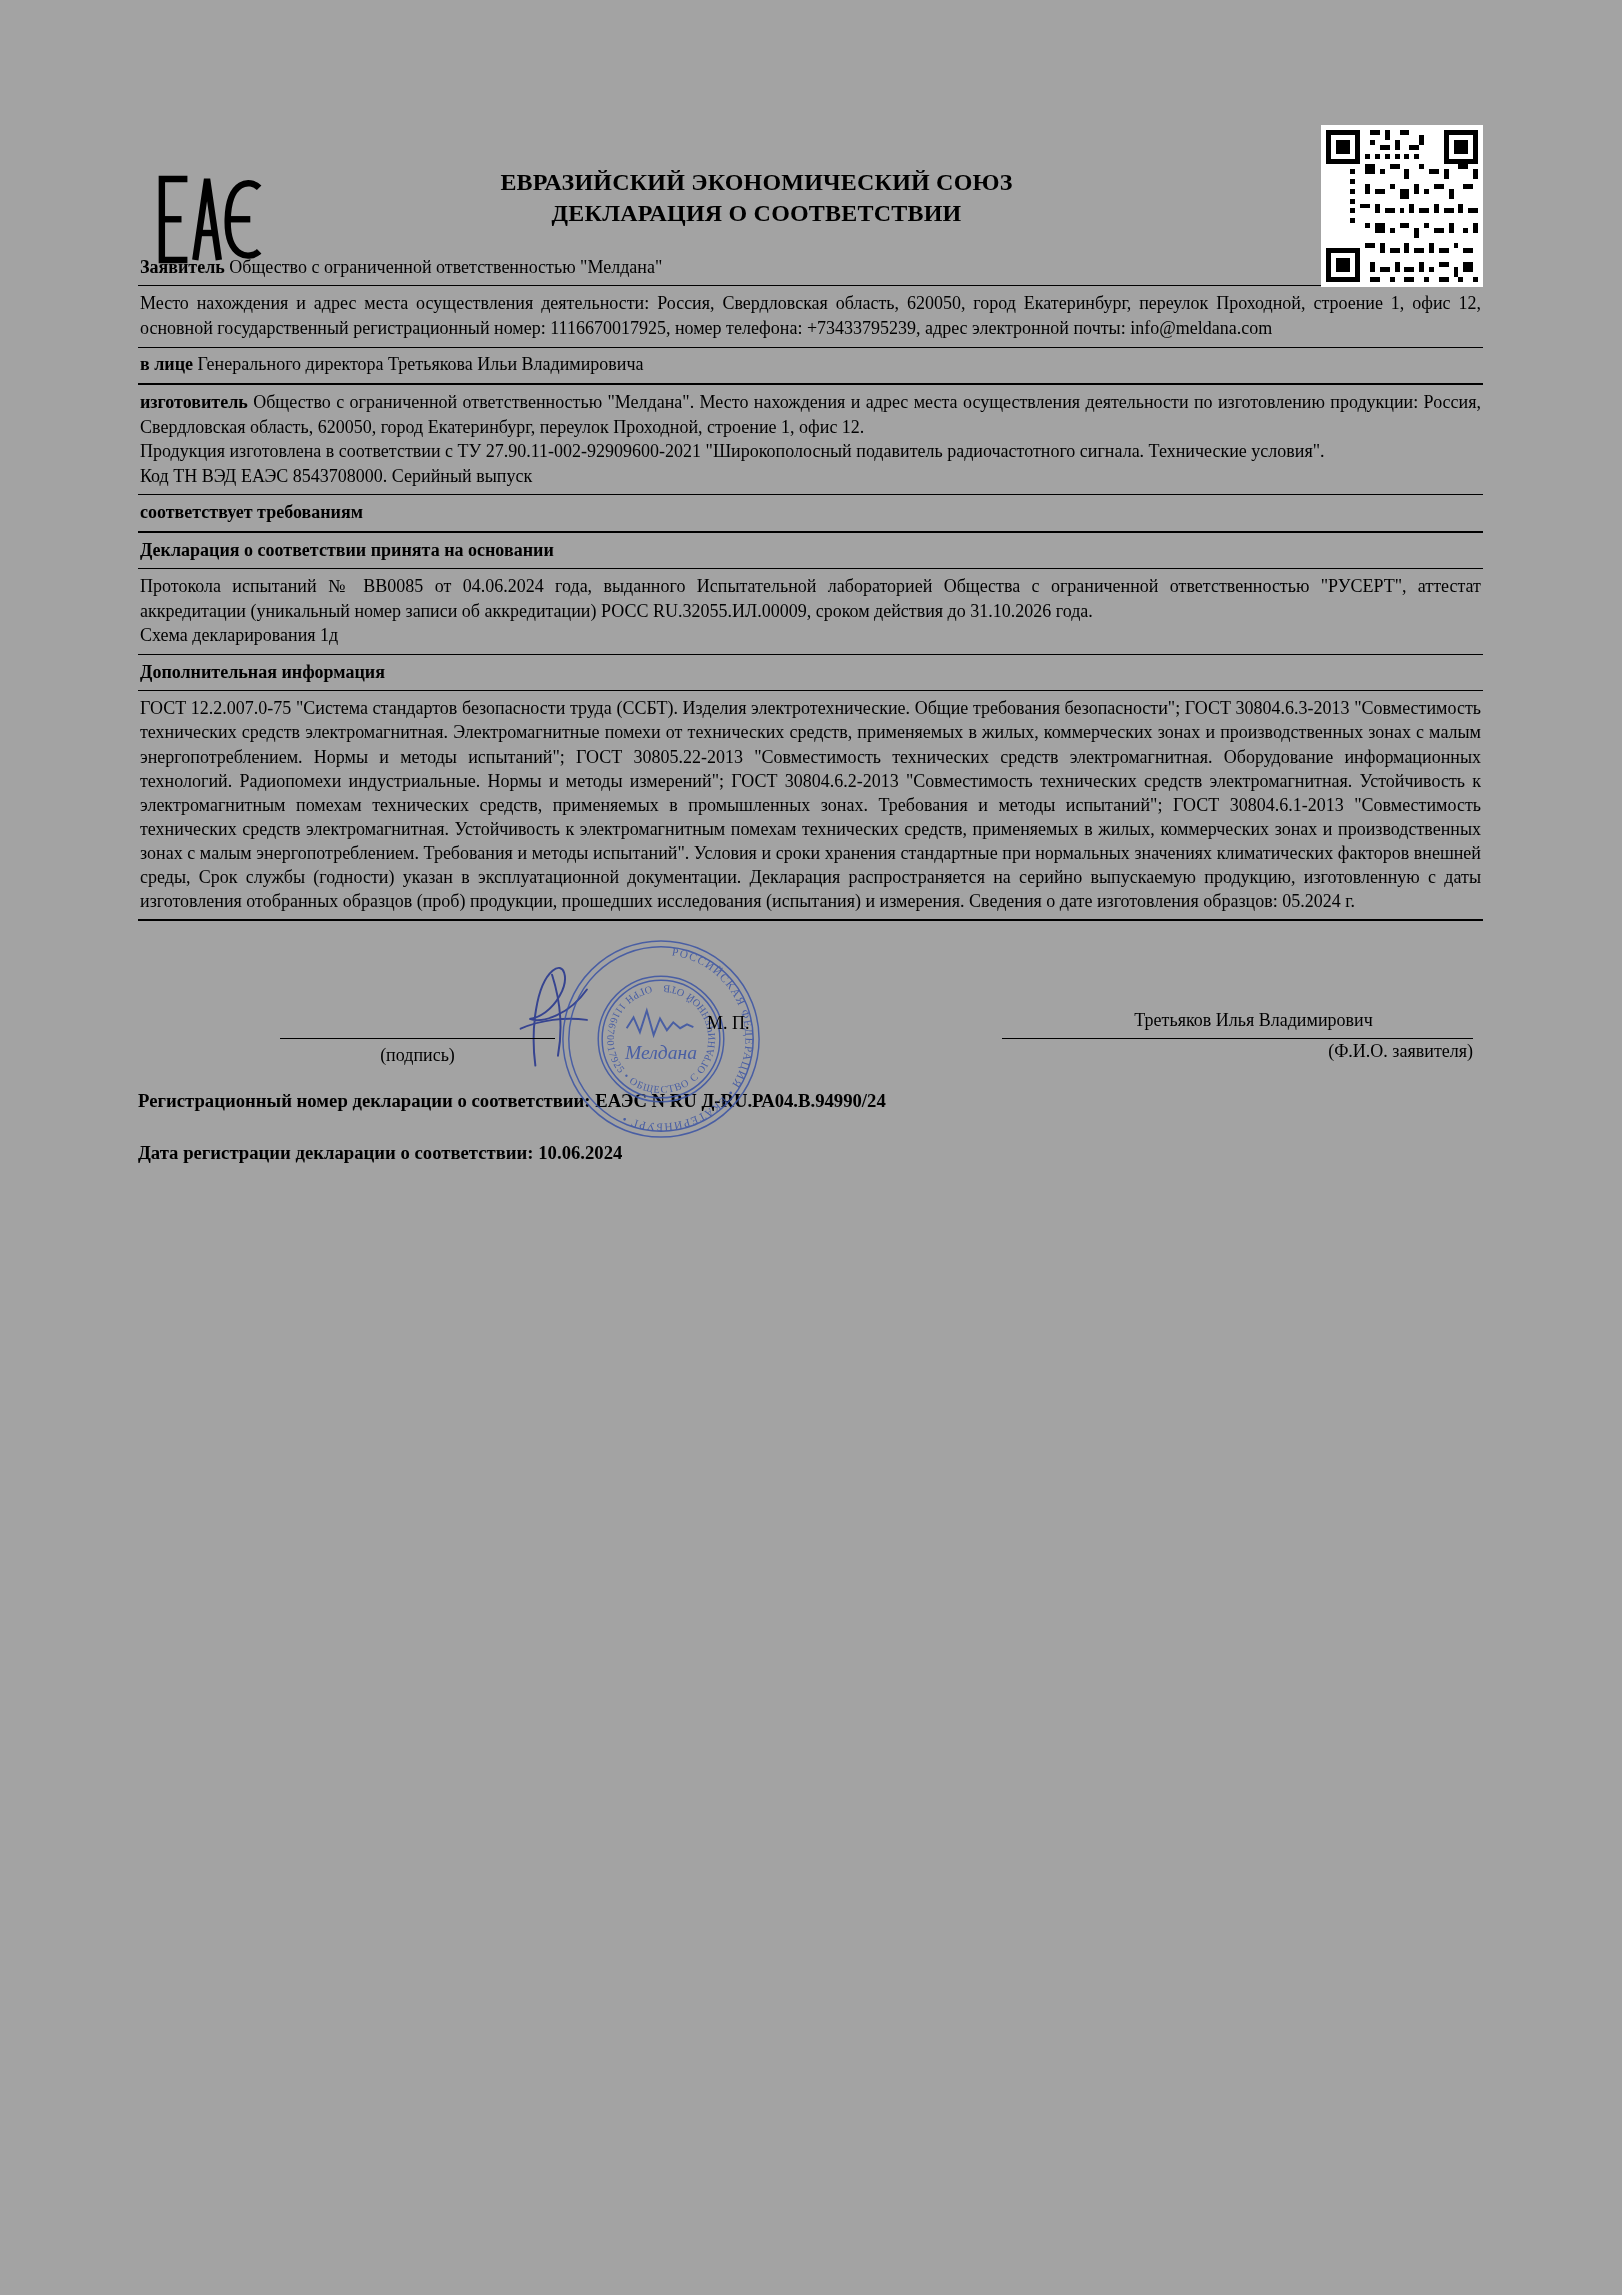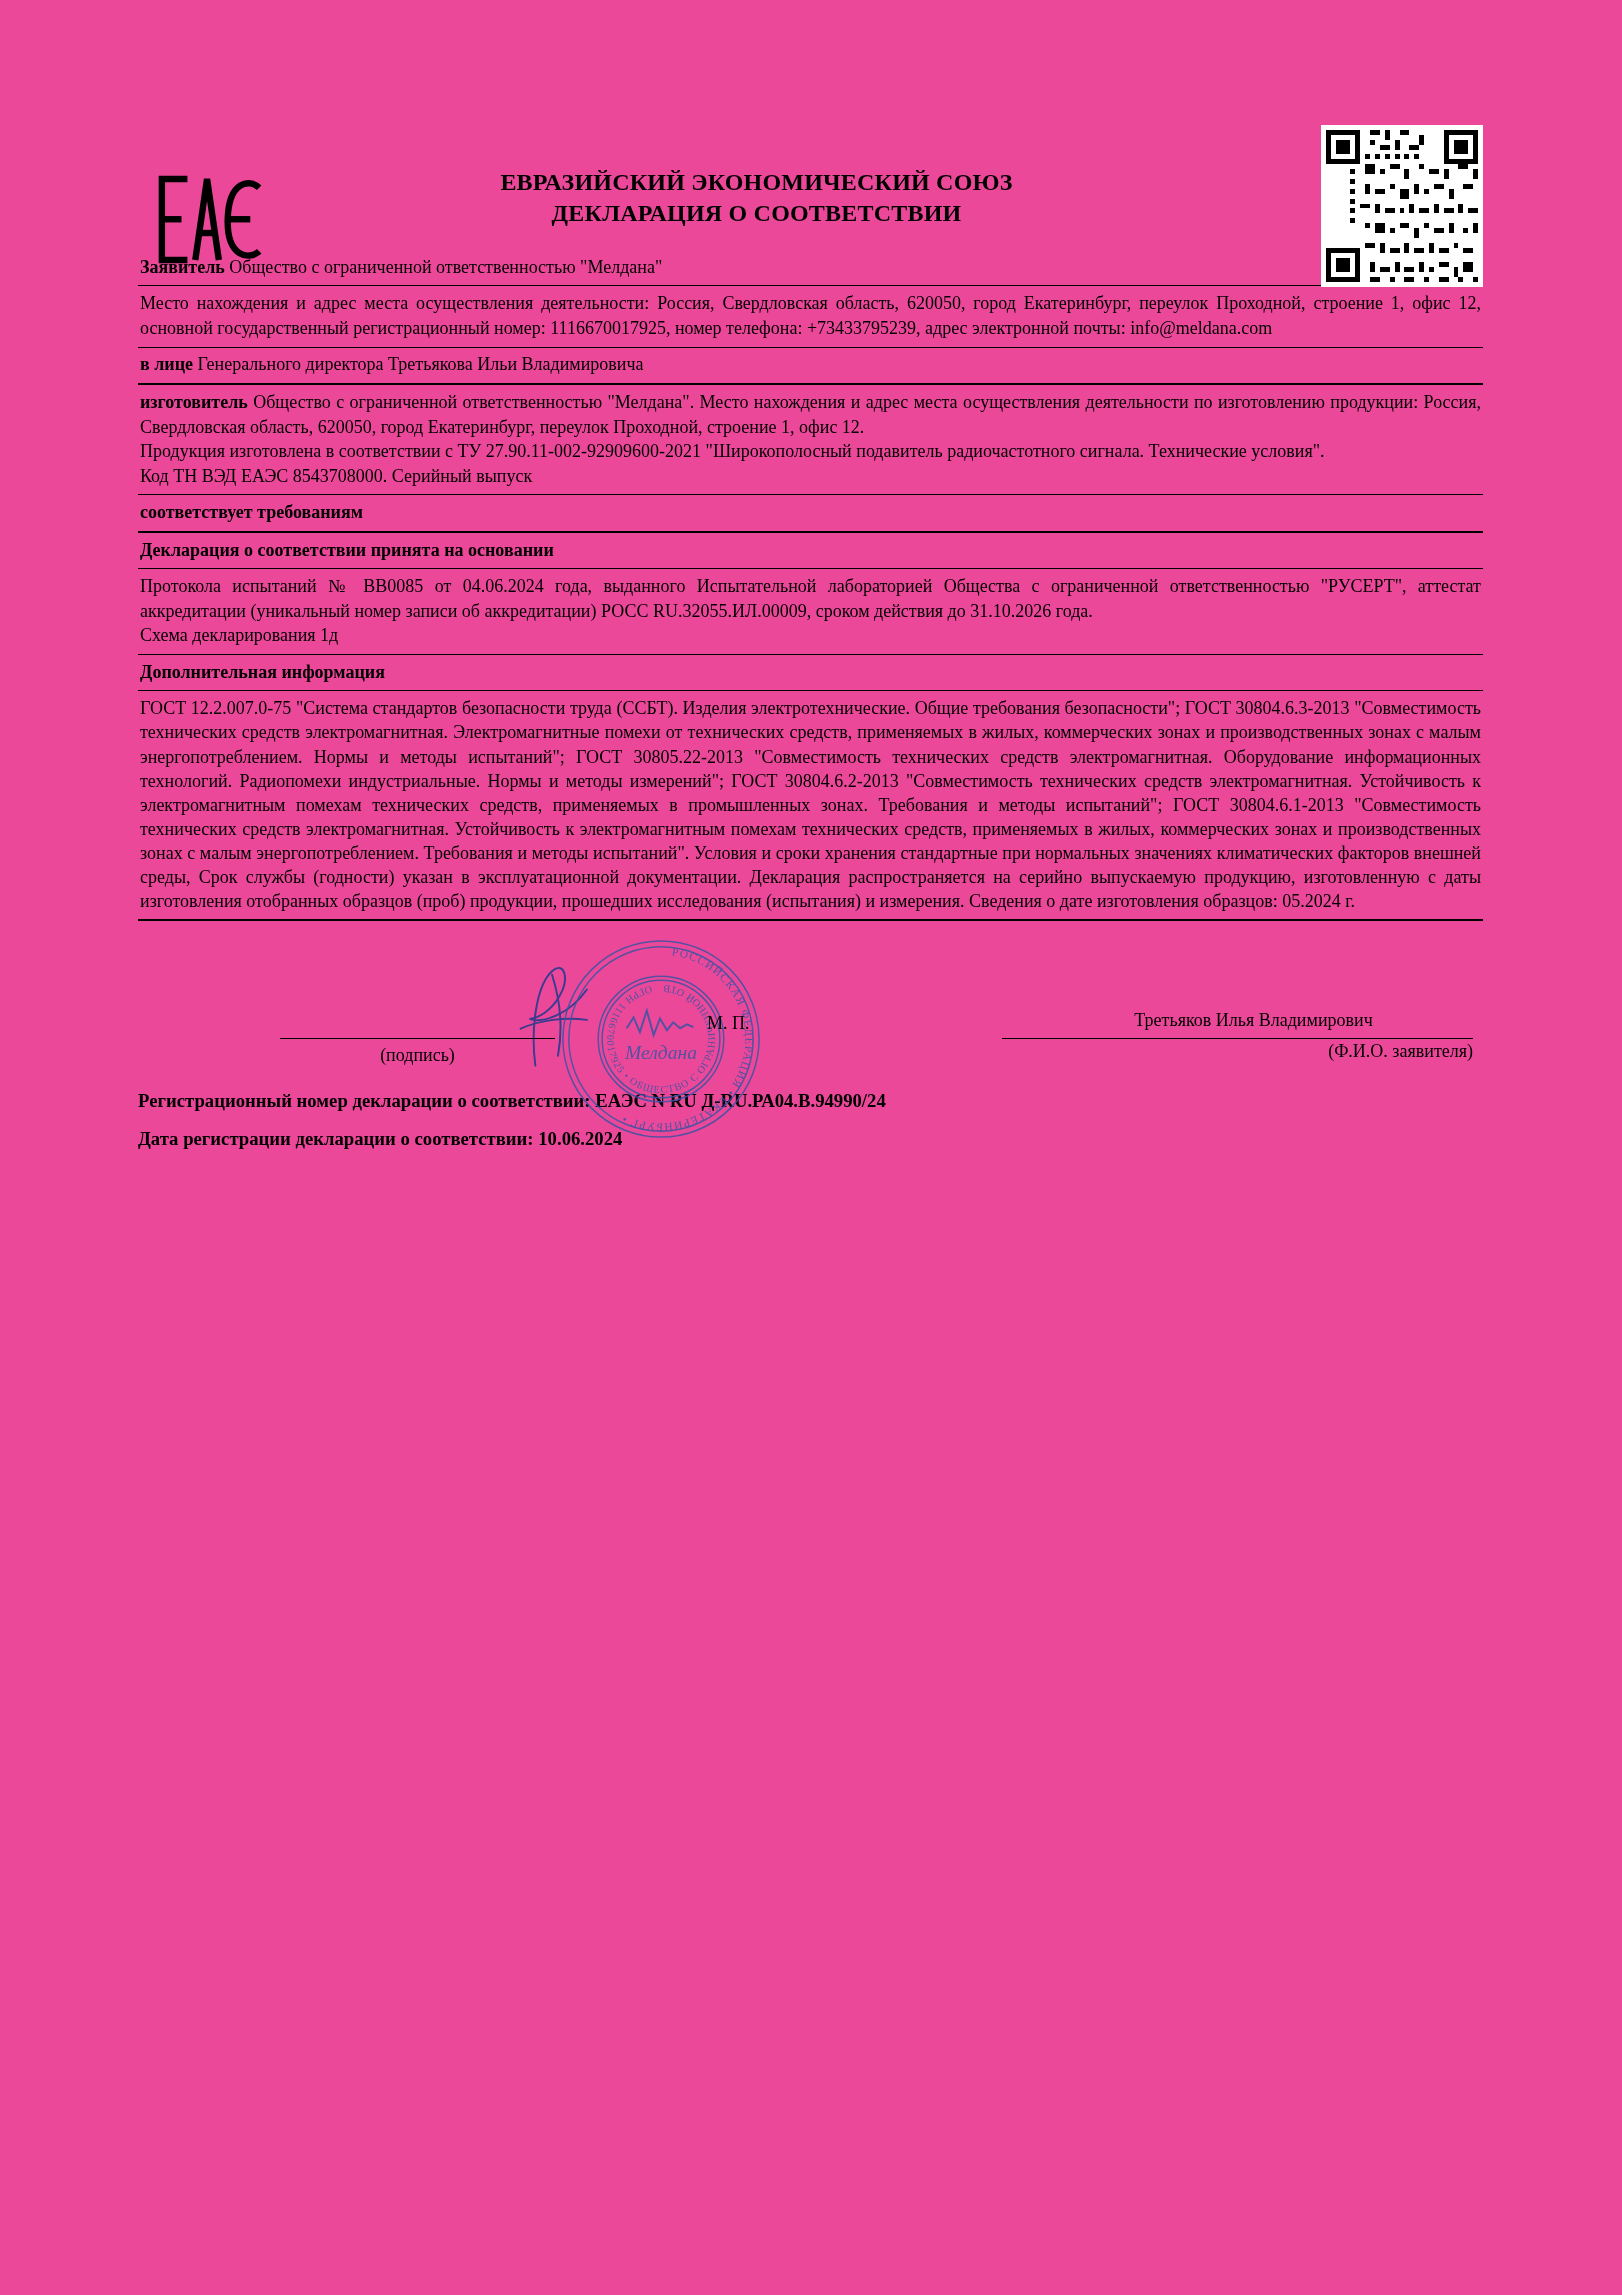--- a/index.html
+++ b/index.html
@@ -13,21 +13,21 @@
     font-family: "Liberation Serif", serif;
     color: #000000;
     position: relative;
     overflow: hidden;
   }
   .page {
     position: absolute;
     left: 0; top: 0;
     width: 1623px;
     height: 2295px;
-    background: #ec4899;
+    background: #a3a3a3;
   }
   .content {
     position: absolute;
     left: 138px;
     top: 88px;
     width: 1345px;
   }
 
   
   .header-row {
@@ -145,21 +145,21 @@
     width: 162px;
     height: 118px;
     opacity: 0.9;
   }
 
   .footer-line {
     font-size: 18.7px;
     font-weight: bold;
     margin-top: 8px;
   }
-  .footer-line.second { margin-top: 16px; }
+  .footer-line.second { margin-top: 30px; }
 </style>
 </head>
 <body>
 
 <div class="page">
   <div class="content">
 
     <div class="header-row">
 
       <svg class="eac-logo" viewBox="0 0 230 185">

